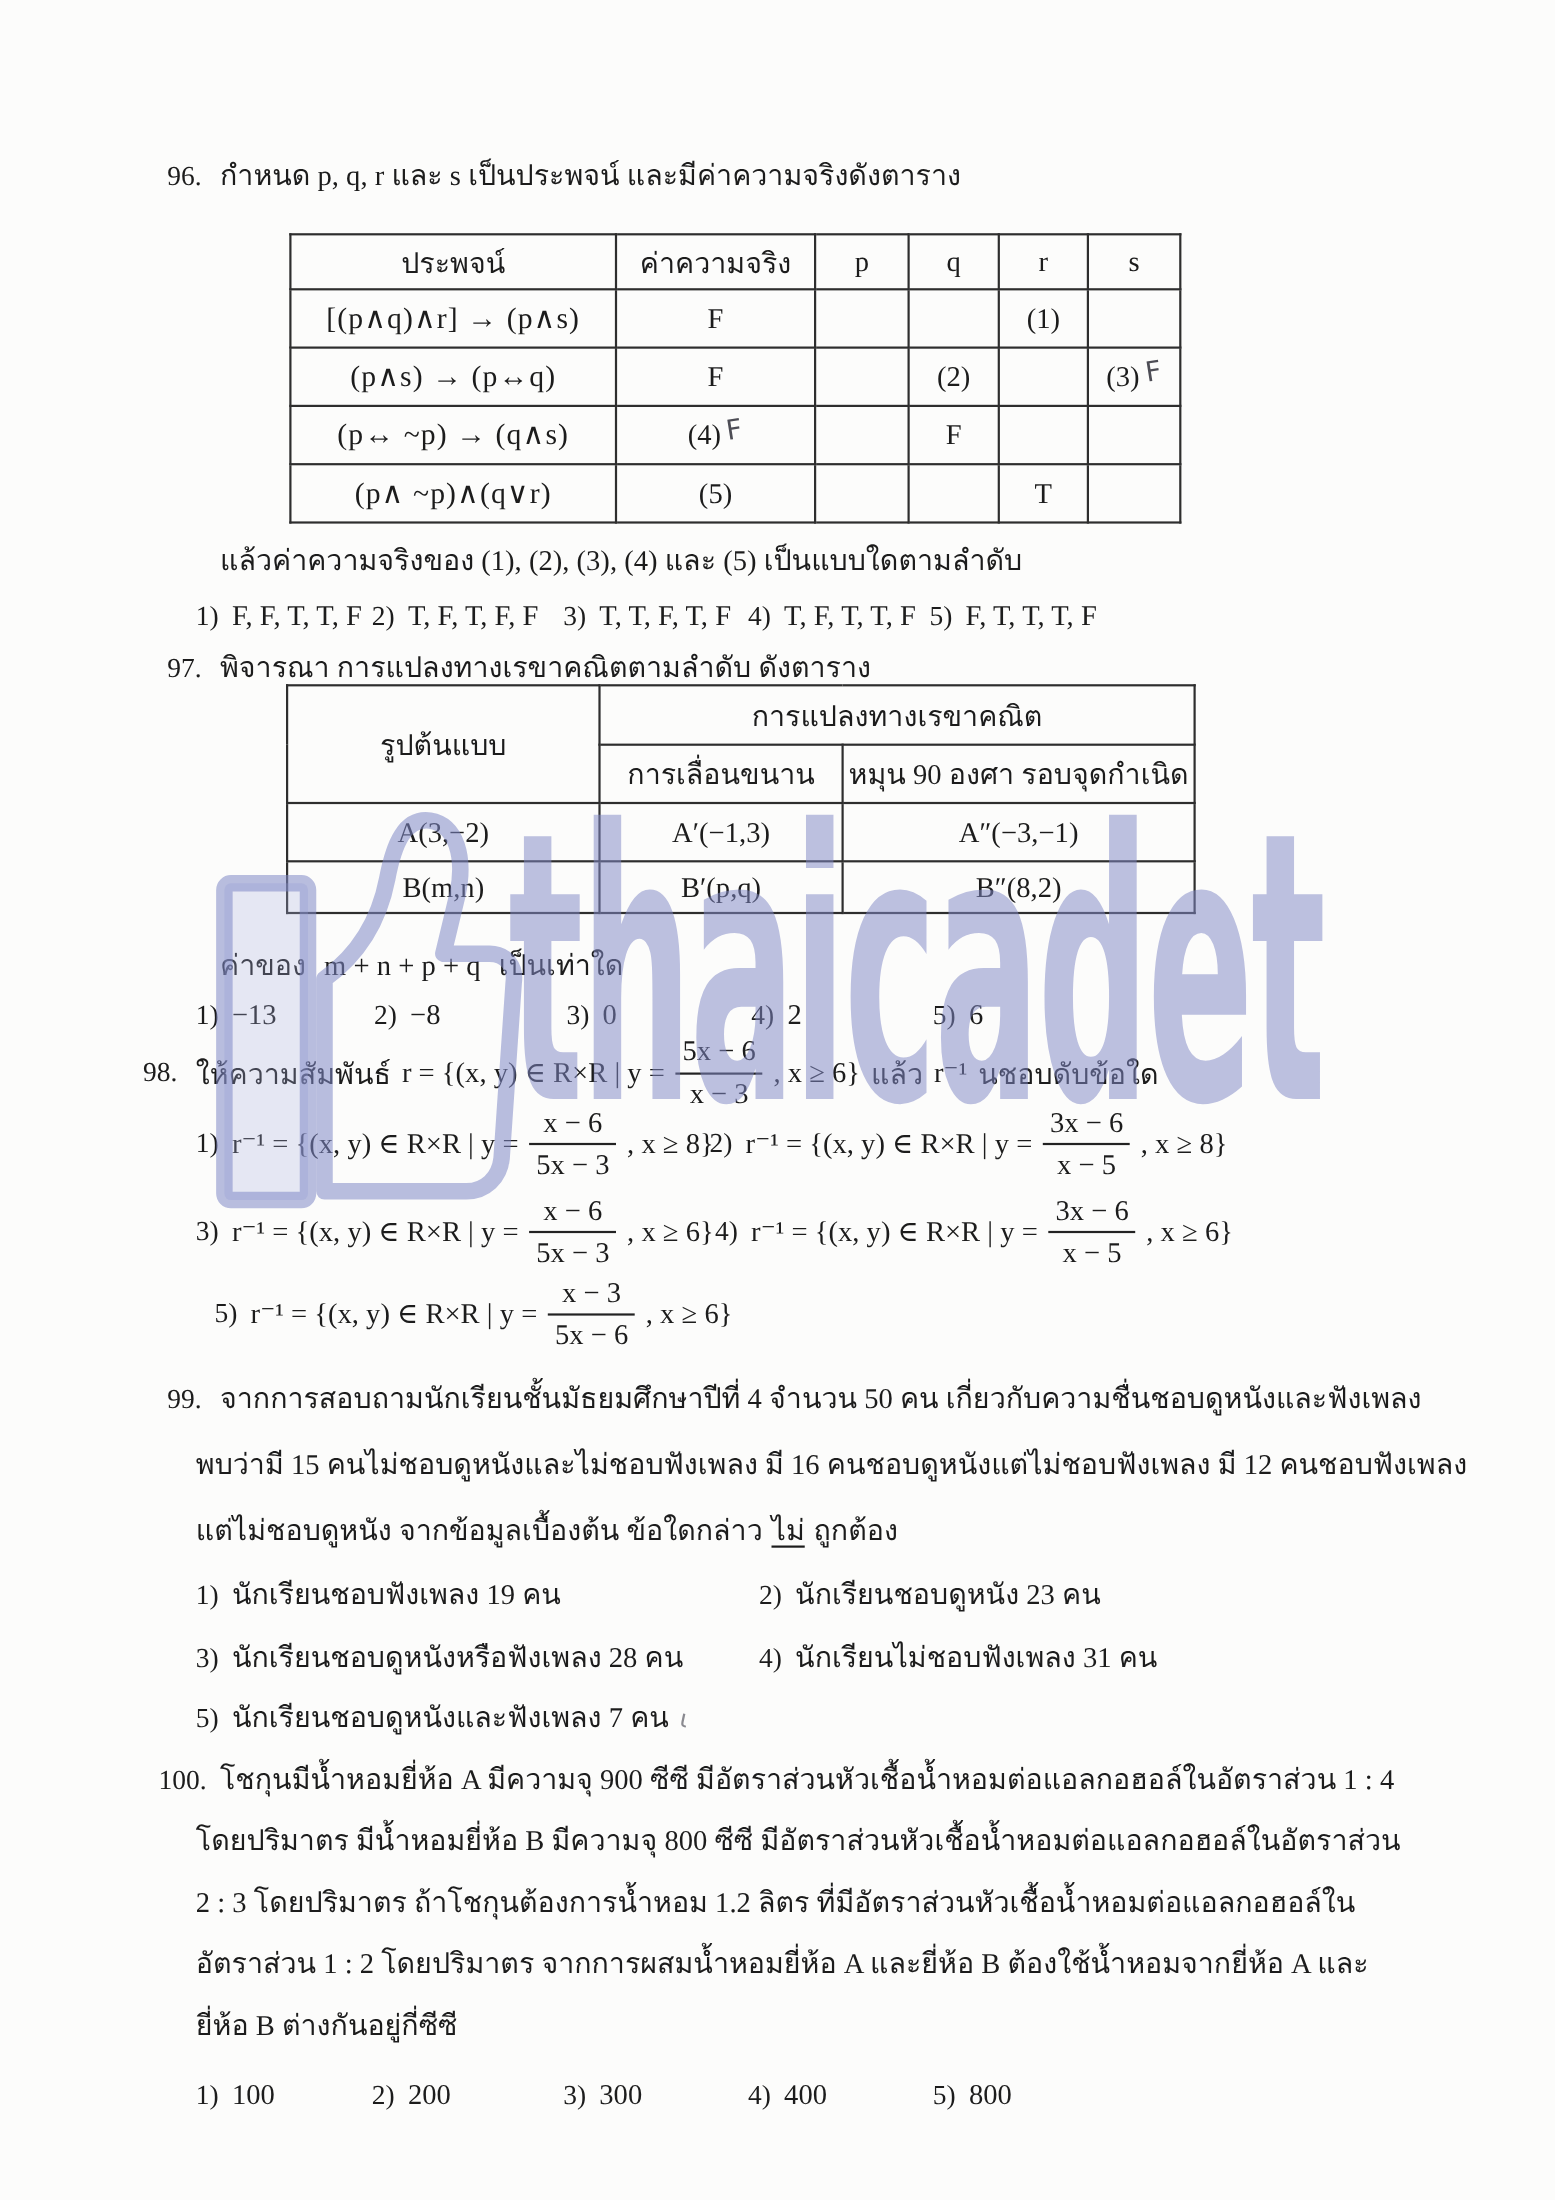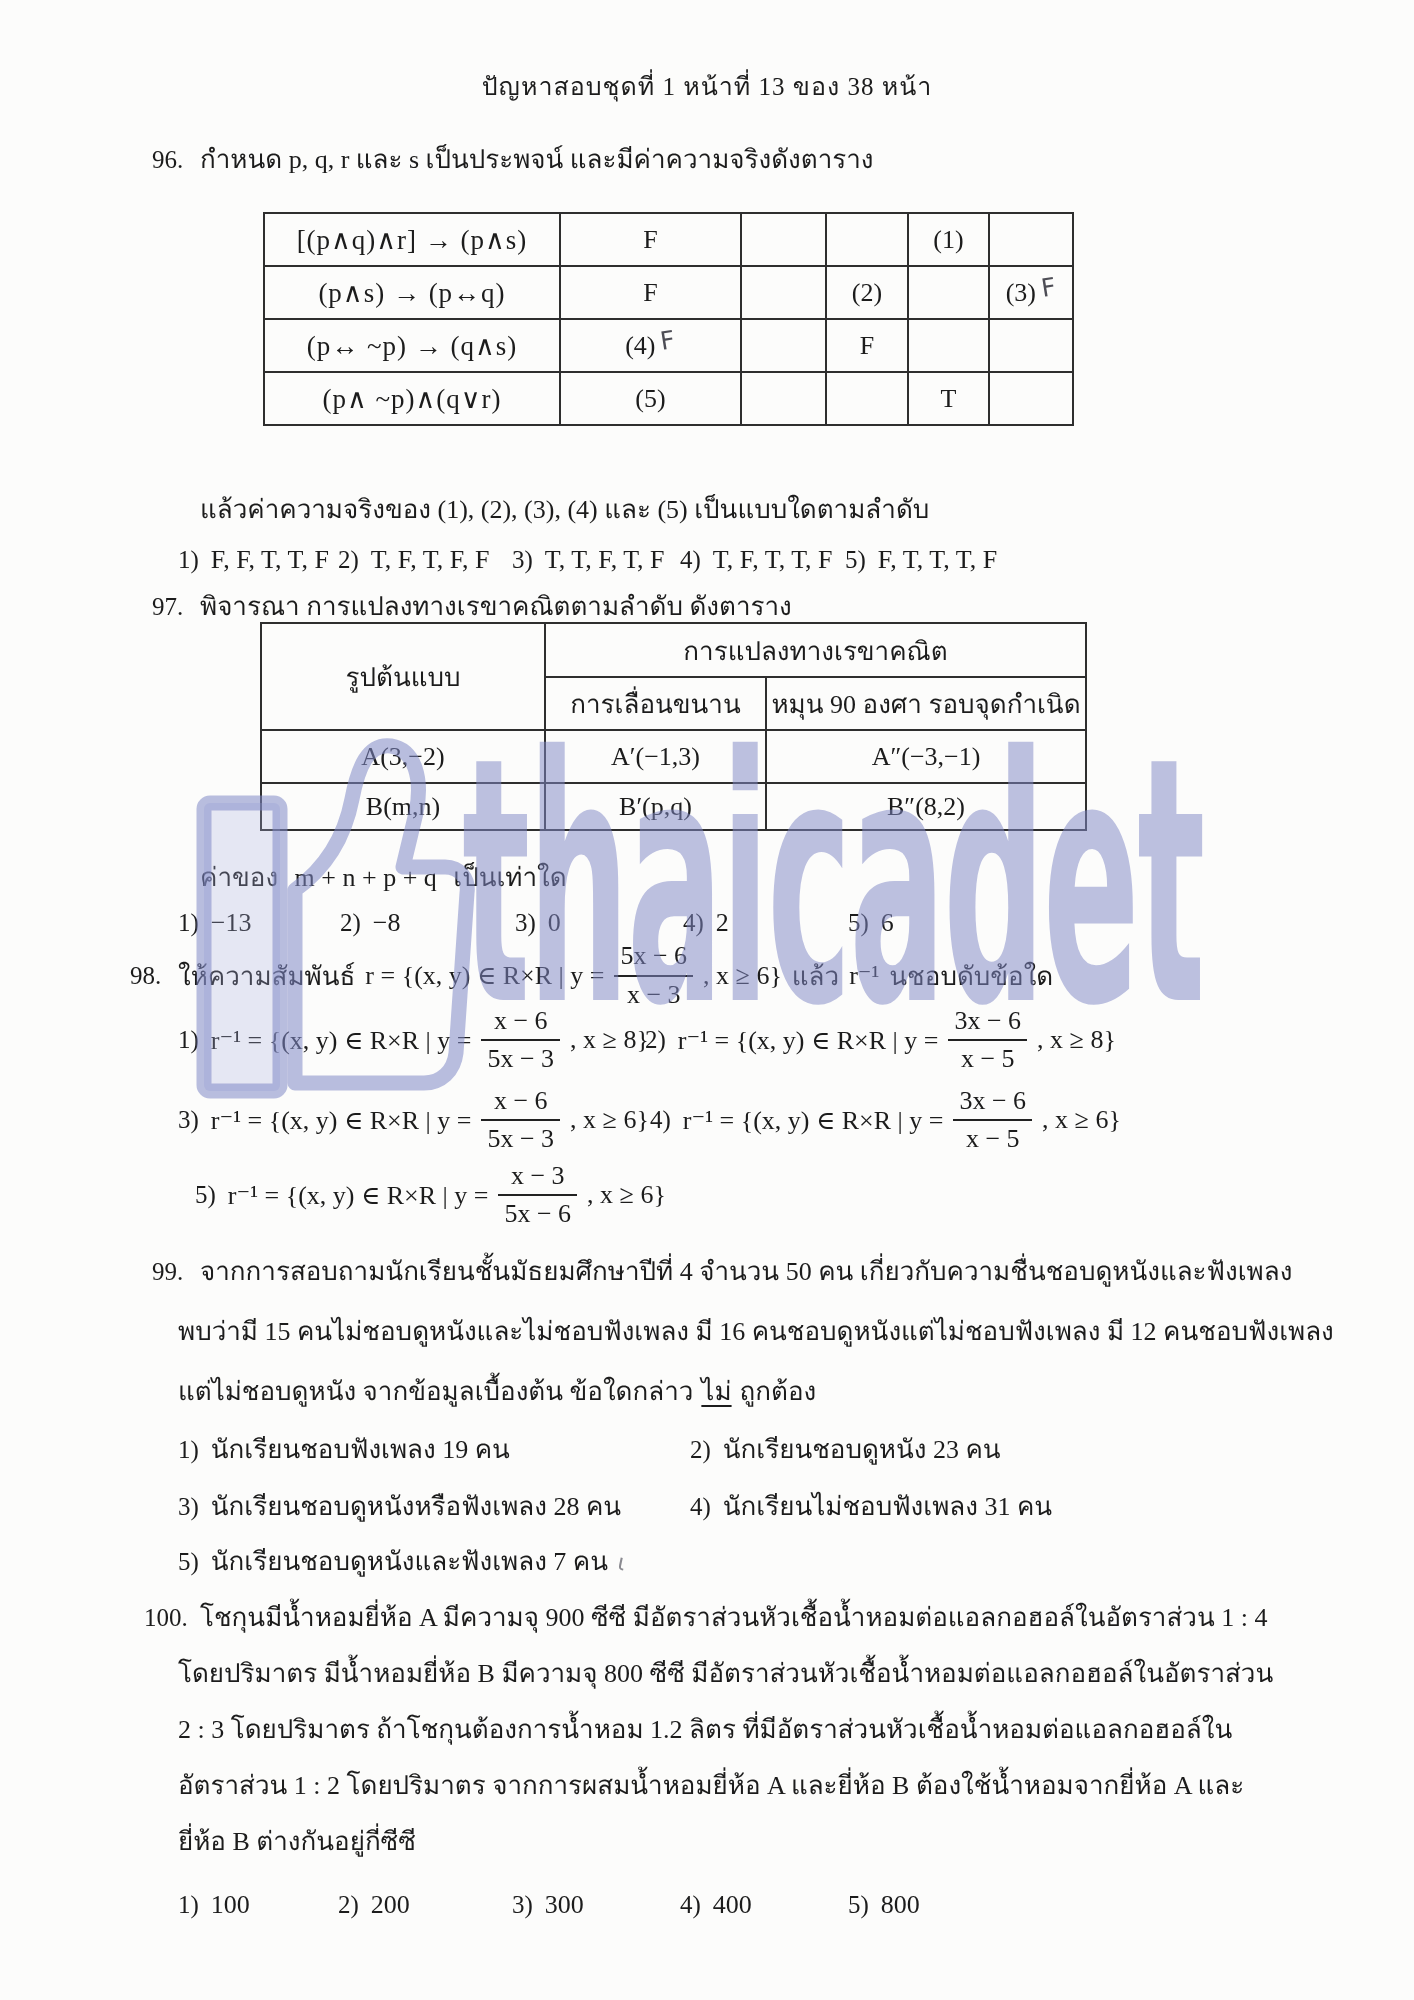--- a/index.html
+++ b/index.html
@@ -72,36 +72,43 @@
     transform:scaleX(0.42);transform-origin:left center;
     color:rgba(128,137,198,0.52);
   }
   .wm-icon{position:absolute;left:192px;top:715px;}
 </style>
 </head>
 <body>
 
 <div class="page">
 
-  <div class="page-header">ปัญหาสอบชุดที่ 1 หน้าที่ 13 ของ 38 หน้า</div>
 
   <div class="qline" style="left:130px;top:138px">
     <span class="qnum">96.</span><span class="thai">กำหนด p, q, r และ s เป็นประพจน์  และมีค่าความจริงดังตาราง</span>
   </div>
 
   <table style="left:263px;top:212px">
     <colgroup>
       <col style="width:296px">
         <col style="width:181px">
         <col style="width:85px">
       <col style="width:82px">
         <col style="width:81px">
         <col style="width:84px">
     </colgroup>
     <tbody>
+        <tr style="height:50px">
+      <th>ประพจน์</th>
+      <th>ค่าความจริง</th>
+      <th class="math">p</th>
+      <th class="math">q</th>
+      <th class="math">r</th>
+      <th class="math">s</th>
+    </tr>
     <tr style="height:53px">
       <td class="stmt">[(p∧q)∧r] → (p∧s)</td>
       <td class="math">F</td>
       <td class="math"></td>
       <td class="math"></td>
       <td class="math">(1)</td>
       <td class="math"></td>
     </tr>
     <tr style="height:53px">
       <td class="stmt">(p∧s) → (p↔q)</td>

